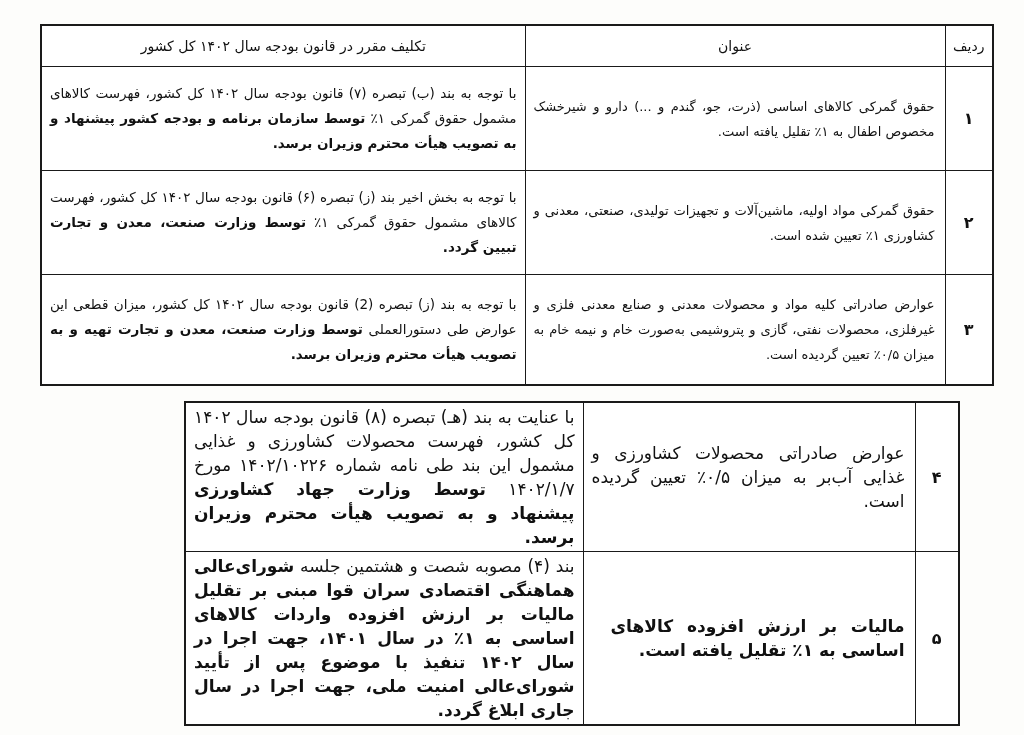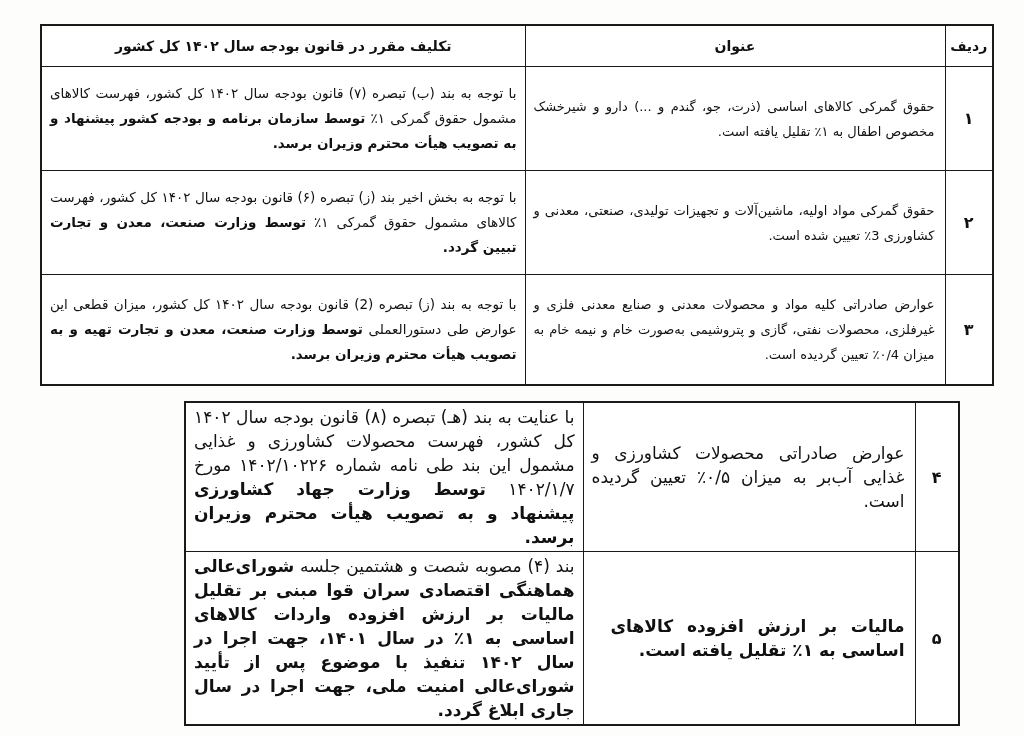--- a/index.html
+++ b/index.html
@@ -4,21 +4,21 @@
 <style>
   html, body { margin:0; padding:0; }
   body {
     width:1024px; height:735px; background:#fdfdfb; position:relative; overflow:hidden;
     font-family: "DejaVu Sans", sans-serif; color:#111;
   }
   .tbl { position:absolute; border-collapse:collapse; direction:rtl; background:#fff; }
   .tbl td, .tbl th { border:1.5px solid #1a1a1a; vertical-align:middle; }
   #t1 { left:40px; top:24px; width:954px; border:2px solid #1a1a1a; }
   #t2 { left:184px; top:401px; width:776px; border:2px solid #1a1a1a; }
-  .hdr { font-weight:bold; font-size:14px; text-align:center; height:38px; }
+  .hdr { font-weight:normal; font-size:14px; text-align:center; height:38px; }
   .num { text-align:center; font-size:16px; font-weight:bold; }
   .title { font-size:13px; line-height:25px; padding:4px 10px 4px 8px; text-align:justify; }
   .law { font-size:13.5px; line-height:25px; padding:2px 8px 2px 8px; text-align:justify;margin-left:20px; }
   .law b { font-weight:bold; }
   #t2 .title, #t2 .law { font-size:17px; line-height:24px; }
   .b { font-weight:bold;padding-left:27px; }
 </style>
 </head>
 <body>
 
@@ -34,26 +34,26 @@
     <th class="hdr">عنوان</th>
     <th class="hdr">تکلیف مقرر در قانون بودجه سال ۱۴۰۲ کل کشور</th>
   </tr>
   <tr style="height:104px">
     <td class="num">۱</td>
     <td class="title">حقوق گمرکی کالاهای اساسی (ذرت، جو، گندم و ...) دارو و شیرخشک مخصوص اطفال به ۱٪ تقلیل یافته است.</td>
     <td class="law"><span>با توجه به بند (ب) تبصره (۷) قانون بودجه سال ۱۴۰۲ کل کشور، فهرست کالاهای مشمول حقوق گمرکی ۱٪</span> <b>توسط سازمان برنامه و بودجه کشور پیشنهاد و به تصویب هیأت محترم وزیران برسد.</b></td>
   </tr>
   <tr style="height:104px">
     <td class="num">۲</td>
-    <td class="title">حقوق گمرکی مواد اولیه، ماشین‌آلات و تجهیزات تولیدی، صنعتی، معدنی و کشاورزی 3٪ تعیین شده است.</td>
+    <td class="title">حقوق گمرکی مواد اولیه، ماشین‌آلات و تجهیزات تولیدی، صنعتی، معدنی و کشاورزی ۱٪ تعیین شده است.</td>
     <td class="law"><span>با توجه به بخش اخیر بند (ز) تبصره (۶) قانون بودجه سال ۱۴۰۲ کل کشور، فهرست کالاهای مشمول حقوق گمرکی ۱٪</span> <b>توسط وزارت صنعت، معدن و تجارت تبیین گردد.</b></td>
   </tr>
   <tr style="height:110px">
     <td class="num">۳</td>
-    <td class="title">عوارض صادراتی کلیه مواد و محصولات معدنی و صنایع معدنی فلزی و غیرفلزی، محصولات نفتی، گازی و پتروشیمی به‌صورت خام و نیمه خام به میزان ۰/4٪ تعیین گردیده است.</td>
+    <td class="title">عوارض صادراتی کلیه مواد و محصولات معدنی و صنایع معدنی فلزی و غیرفلزی، محصولات نفتی، گازی و پتروشیمی به‌صورت خام و نیمه خام به میزان ۰/۵٪ تعیین گردیده است.</td>
     <td class="law"><span>با توجه به بند (ز) تبصره (2) قانون بودجه سال ۱۴۰۲ کل کشور، میزان قطعی این عوارض طی دستورالعملی</span> <b>توسط وزارت صنعت، معدن و تجارت تهیه و به تصویب هیأت محترم وزیران برسد.</b></td>
   </tr>
 </tbody>
   </table>
 
 <table class="tbl" id="t2">
   <colgroup>
       <col style="width:44px">
       <col style="width:332px">
       <col>

